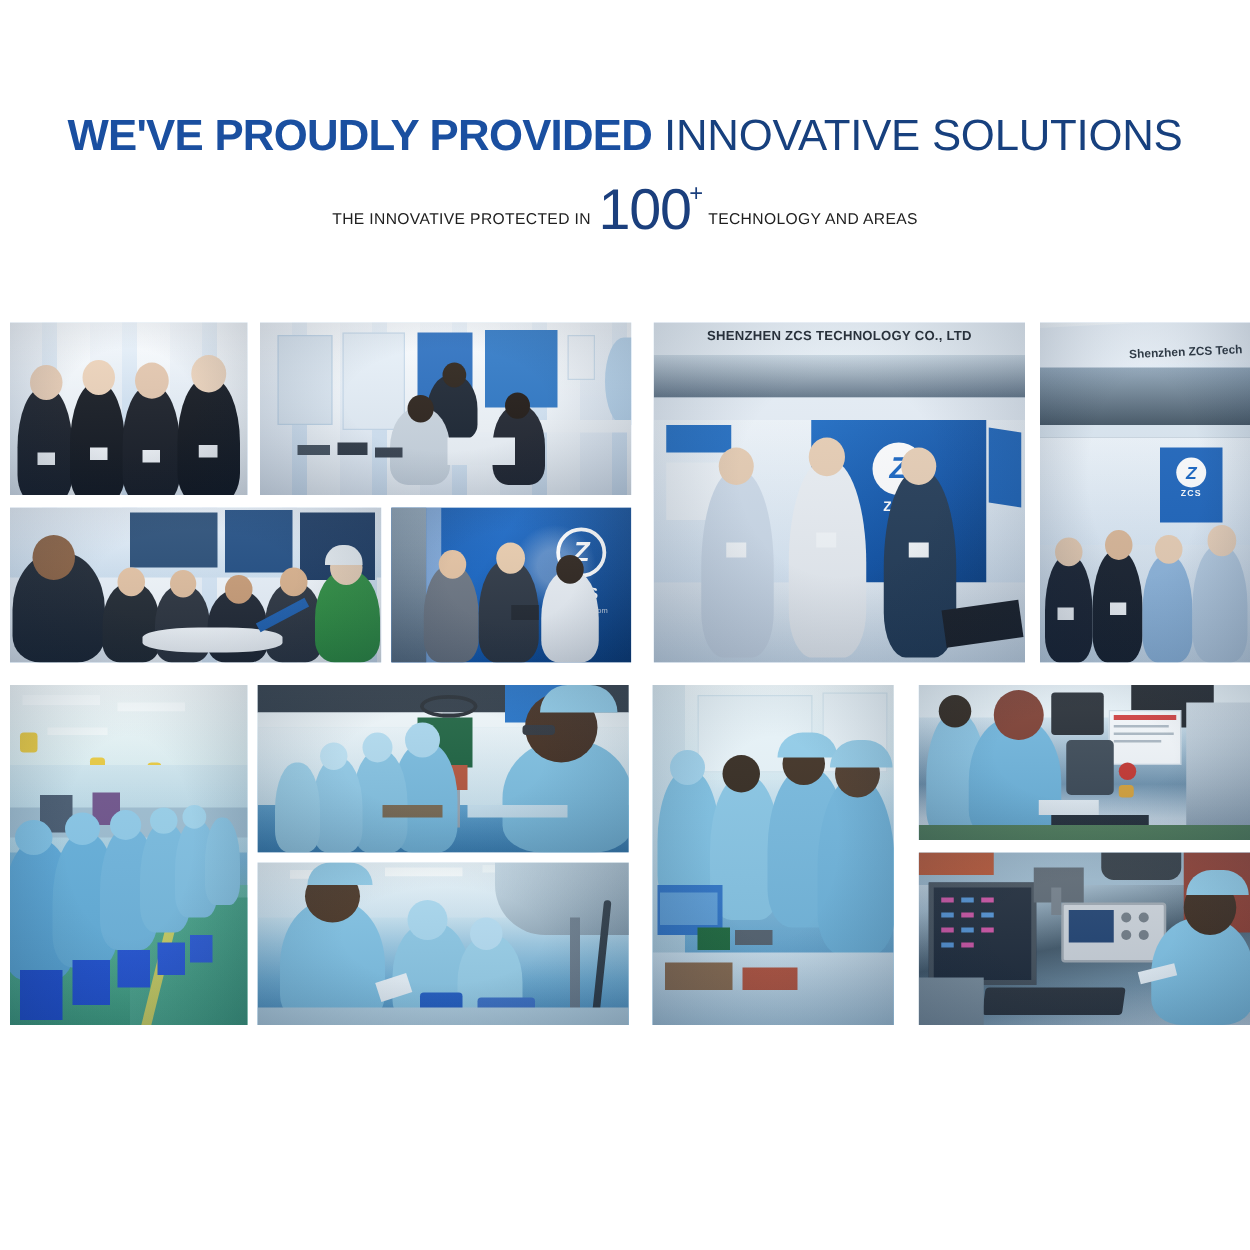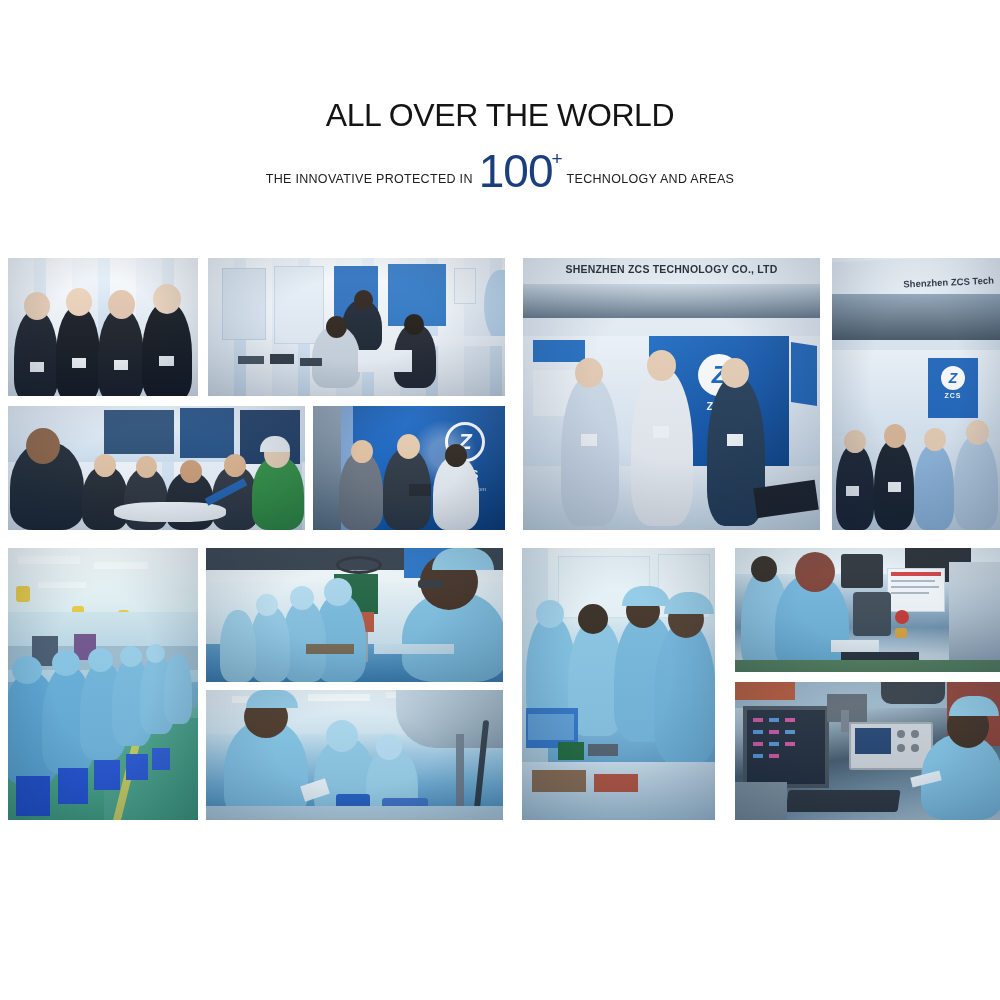--- a/index.html
+++ b/index.html
@@ -207,22 +207,24 @@
     opacity: .75;
   }
 </style>
 </head>
 <body>
 
 <div id="page">
 
   <div class="headline-block">
 
-
-    <div class="headline-line2">ALL OVER THE WORLD</div>
+    <div class="headline-line1">
+      <span class="hl-bold">WE'VE PROUDLY PROVIDED</span><span class="hl-light"> INNOVATIVE SOLUTIONS</span>
+    </div>
+
 
     <div class="trademark-line">
       <span class="tm-pre">THE INNOVATIVE PROTECTED IN</span>
       <span class="tm-number">100</span>
       <span class="tm-plus">+</span>
       <span class="tm-post">TECHNOLOGY AND AREAS</span>
     </div>
 
   </div>
 

